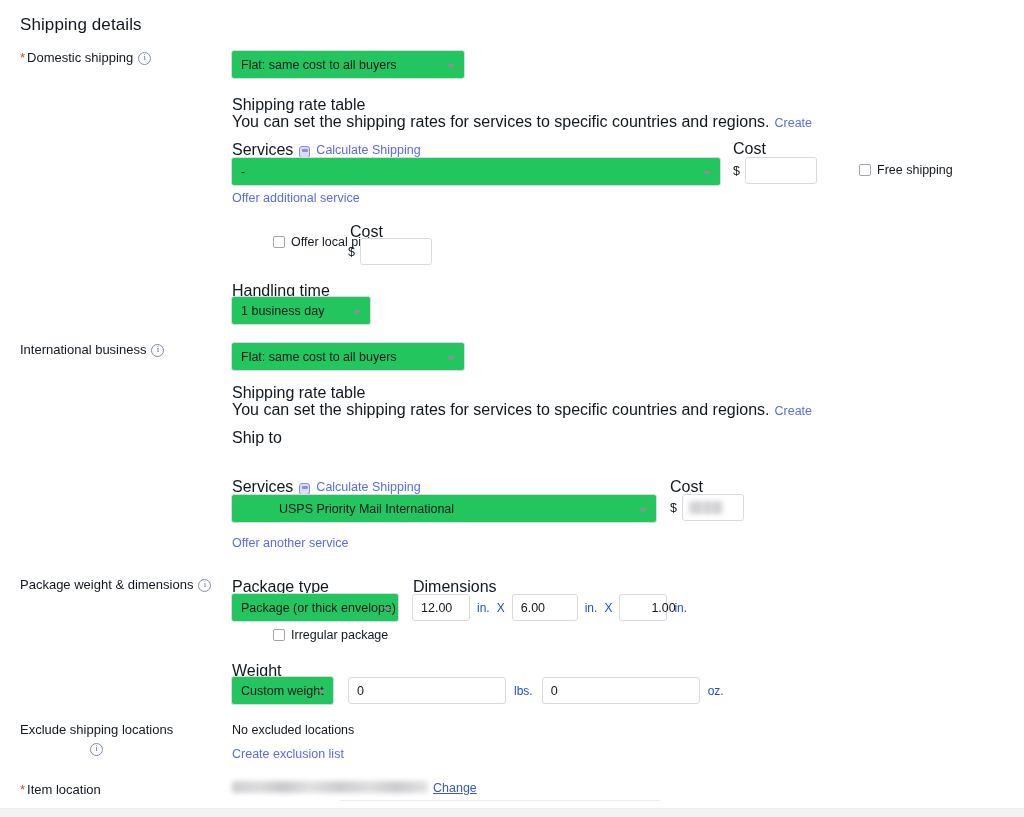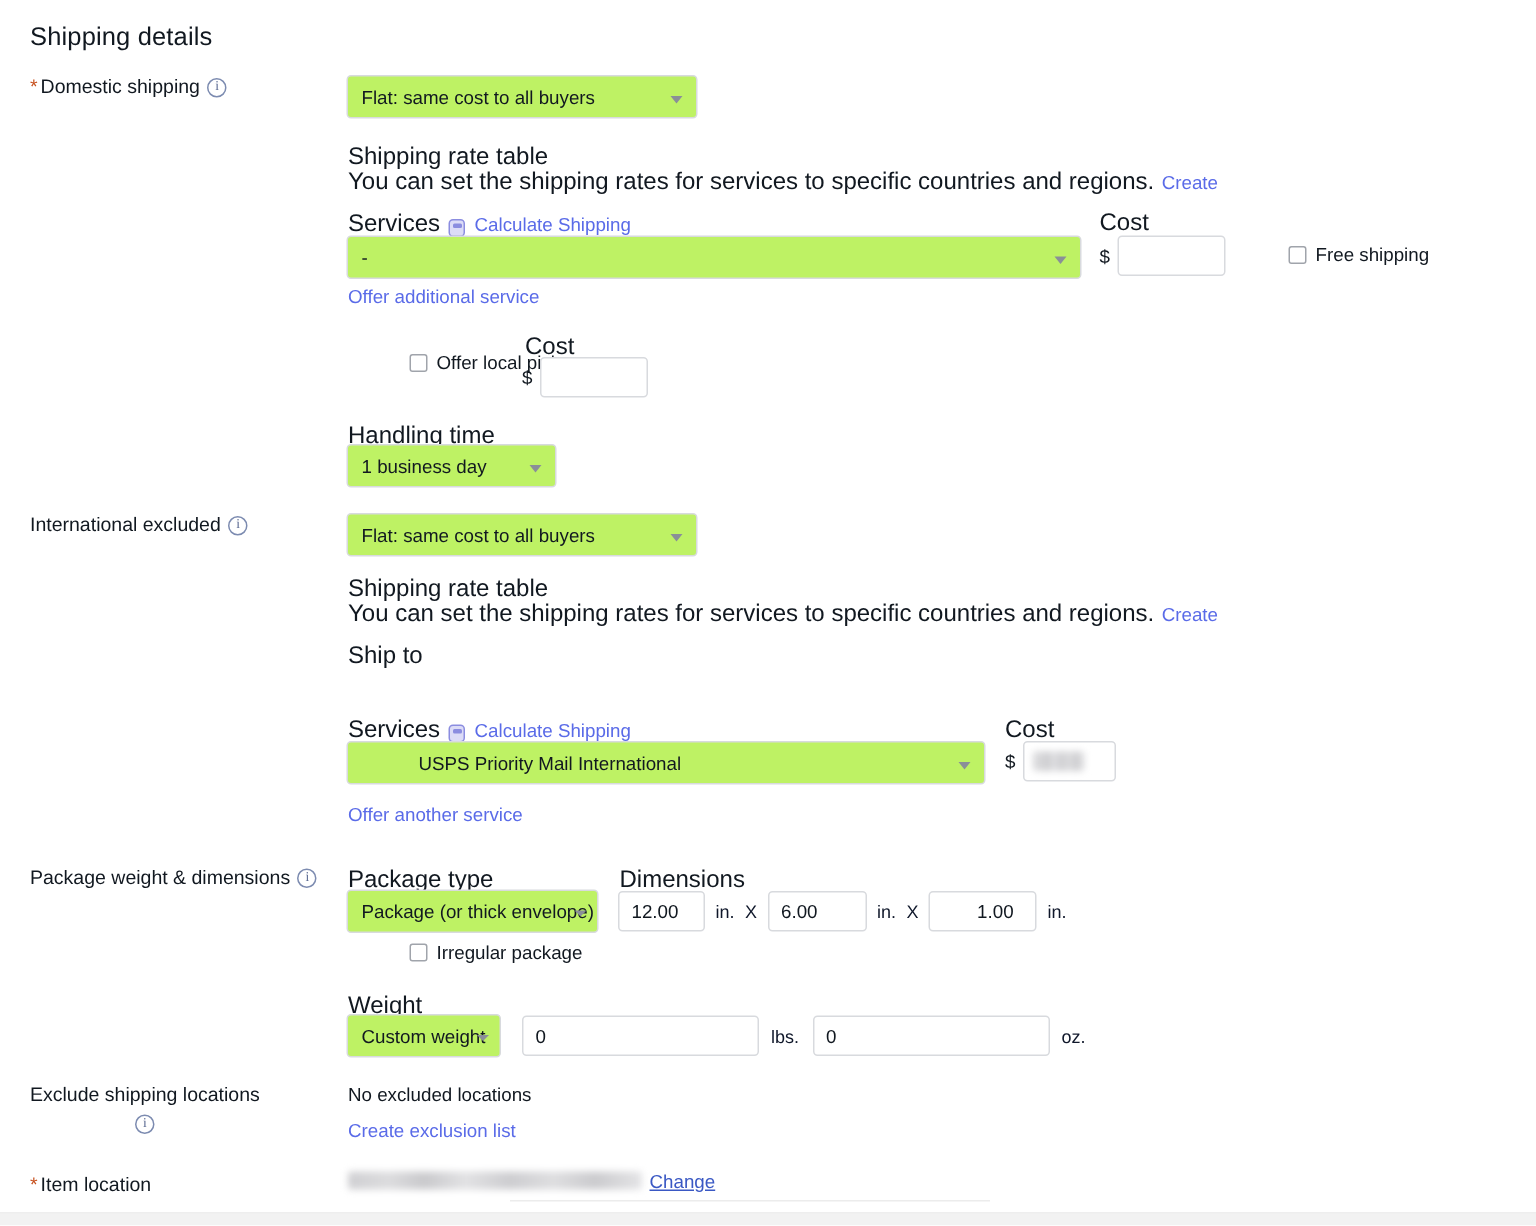--- a/index.html
+++ b/index.html
@@ -40,21 +40,21 @@
     position: relative; top: 1px; flex: none;
   }
   .info-icon::after {
     content: "i";
     position: absolute; left: 0; right: 0; top: -2px;
     text-align: center; font-size: 9px; line-height: 13px;
     color: #5b6a92; font-family: "Liberation Serif", serif;
   }
   .select {
     position: relative;
-    border: 1px solid #d8dade; border-radius: 3px; background: #bef264;
+    border: 1px solid #d8dade; border-radius: 3px; background: #22c55e;
     height: 29px; display: flex; align-items: center;
     padding: 0 26px 0 9px; font-size: 12.5px; color: #111820;
     white-space: nowrap; overflow: hidden;
   }
   .select .caret {
     position: absolute; right: 9px; top: 50%;
     width: 0; height: 0; margin-top: -1px;
     border-left: 4.5px solid transparent;
     border-right: 4.5px solid transparent;
     border-top: 5px solid #8a8f98;
@@ -63,21 +63,21 @@
   .select.tight .caret { right: 7px; border-left-width:4px; border-right-width:4px; border-top-width:4.5px; }
 
   .textbox {
     border: 1px solid #d8dade; border-radius: 3px; background: #fff;
     height: 27px; font-size: 12.5px; color: #111820;
     padding: 0 8px; font-family: "Liberation Sans", sans-serif;
     display: flex; align-items: center;
   }
 
   .dollar { font-size: 12.5px; color: #111820; }
-  .unit { font-size: 12px; color: #0f172a; }
+  .unit { font-size: 12px; color: #1d4ed8; }
 
   
   .cb {
     width: 12px; height: 12px; border: 1px solid #a0a4ab;
     border-radius: 2px; background: #fff; display: inline-block; flex: none;
   }
   .cb-row { display: flex; align-items: center; gap: 6px; font-size: 12.5px; color: #111820; padding-left: 40px; }
 
   
   .link {
@@ -176,21 +176,21 @@
     <div class="textbox" style="width:72px;"></div>
   </div>
 
   <div style="position:absolute;left:232px;top:282px;" class="helper">Handling time</div>
   <div class="select" style="position:absolute;left:231px;top:296px;width:140px;">
     <span>1 business day</span>
     <span class="caret"></span>
   </div>
 
   <div class="label-col" style="top:342px;">
-    <span>International excluded</span>
+    <span>International business</span>
     <span class="info-icon"></span>
   </div>
 
   <div class="select" style="position:absolute;left:231px;top:342px;width:234px;">
     <span>Flat: same cost to all buyers</span>
     <span class="caret"></span>
   </div>
 
   <div style="position:absolute;left:232px;top:384px;" class="helper">Shipping rate table</div>
   <div style="position:absolute;left:232px;top:401px;display:flex;gap:5px;align-items:baseline;">
@@ -233,21 +233,21 @@
   </div>
 
   <div style="position:absolute;left:413px;top:578px;" class="helper">Dimensions</div>
   <div style="position:absolute;left:412px;top:594px;display:flex;align-items:center;gap:7px;">
     <div class="textbox" style="width:58px;">12.00</div>
     <span class="unit">in.</span>
     <span class="unit">X</span>
     <div class="textbox" style="width:66px;">6.00</div>
     <span class="unit">in.</span>
     <span class="unit">X</span>
-    <div class="textbox" style="width:72px;padding-left:31px;">1.00</div>
+    <div class="textbox" style="width:48px;padding-left:31px;">1.00</div>
     <span class="unit">in.</span>
   </div>
 
   <div class="cb-row" style="position:absolute;left:233px;top:628px;">
     <span class="cb"></span>
     <span>Irregular package</span>
   </div>
 
   <div style="position:absolute;left:232px;top:662px;" class="helper">Weight</div>
   <div style="position:absolute;left:231px;top:676px;display:flex;align-items:center;gap:0;">

